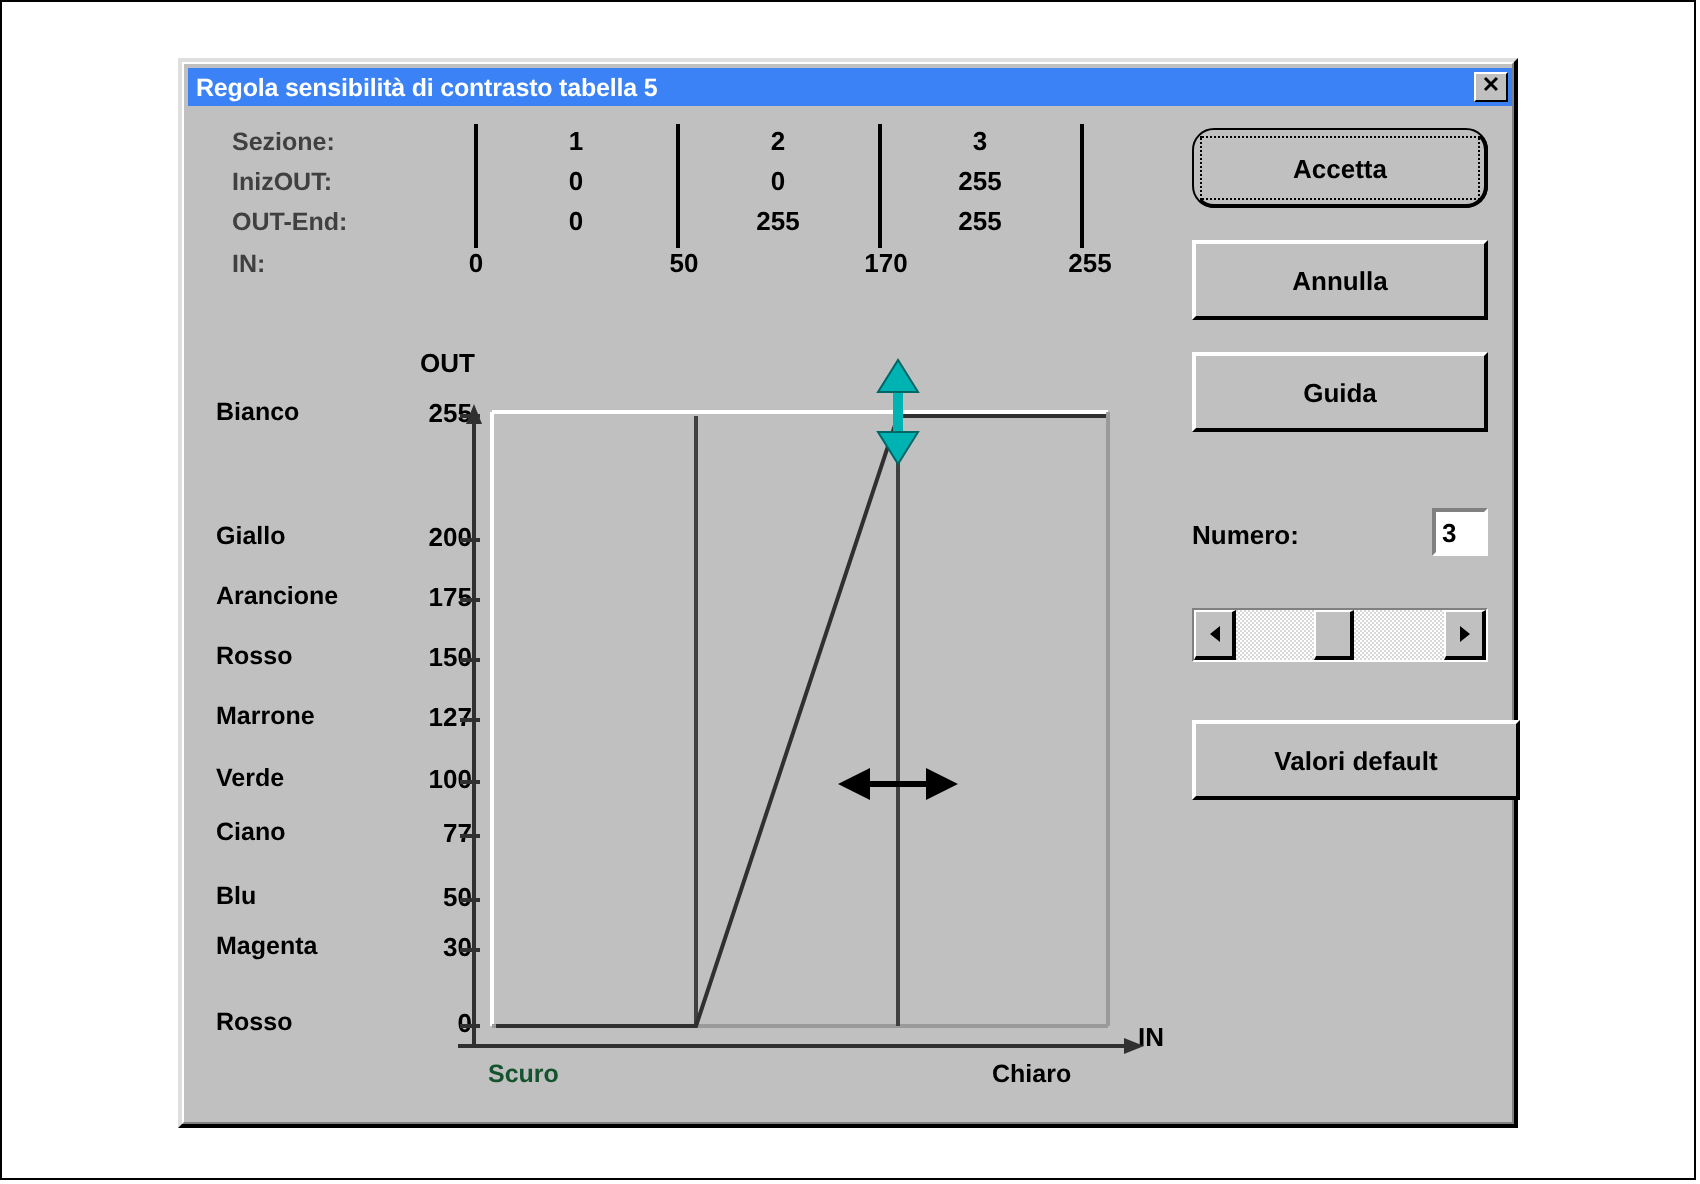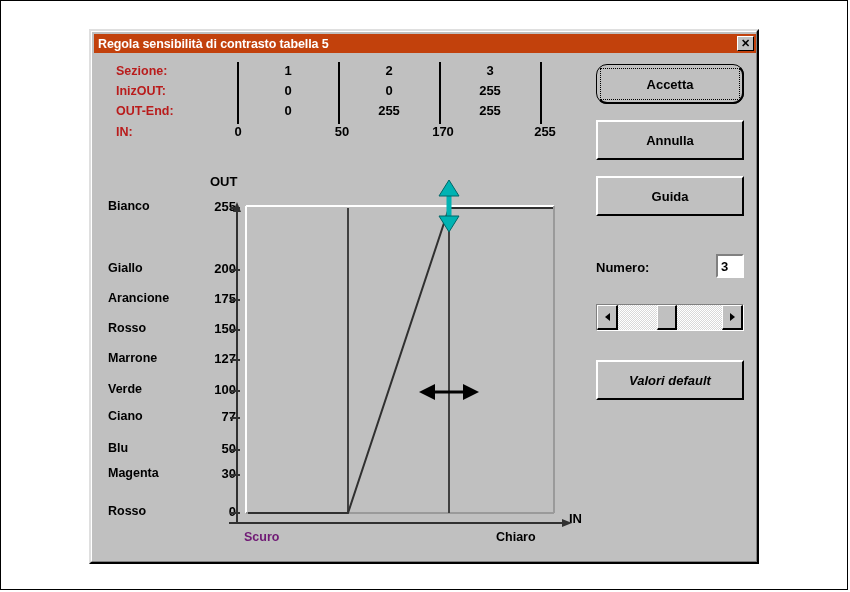--- a/index.html
+++ b/index.html
@@ -44,21 +44,21 @@
     border-left: 1px solid #ffffff;
     border-right: 1px solid #808080;
     border-bottom: 1px solid #808080;
     box-sizing: border-box;
   }
   #titlebar {
     position: absolute;
     left: 2px; top: 2px;
     width: 662px;
     height: 19px;
-    background: #c2410c;
+    background: #3b82f6;
     display: flex;
     align-items: center;
     padding: 0 2px 0 4px;
     box-sizing: border-box;
   }
   #title-text {
     color: #ffffff;
     font-size: 12.5px;
     font-weight: bold;
     letter-spacing: -0.1px;
@@ -92,21 +92,21 @@
     left: 0px;
     top: 28px;
     width: 500px;
     height: 95px;
   }
   .row-label {
     position: absolute;
     left: 24px;
     font-size: 12.5px;
     font-weight: bold;
-    color: #b91c1c;
+    color: #404040;
     white-space: nowrap;
   }
   .sep {
     position: absolute;
     width: 2px;
     background: #000000;
   }
   .cellval {
     position: absolute;
     font-size: 13px;
@@ -166,21 +166,21 @@
     font-size: 13px;
     font-weight: bold;
     color: #000000;
   }
   #scuro-label {
     position: absolute;
     left: 152px;
     top: 498px;
     font-size: 12.5px;
     font-weight: bold;
-    color: #701a75;
+    color: #14532d;
   }
   #chiaro-label {
     position: absolute;
     left: 404px;
     top: 498px;
     font-size: 12.5px;
     font-weight: bold;
     color: #000000;
   }
 
@@ -216,21 +216,21 @@
     border-radius: 11px;
   }
   #btn-accetta .focus-ring {
     position: absolute;
     left: 2px; top: 2px; right: 2px; bottom: 2px;
     border: 1px dotted #000000;
     box-sizing: border-box;
   }
   #btn-annulla { left: 504px; top: 88px; width: 148px; height: 40px; }
   #btn-guida   { left: 504px; top: 144px; width: 148px; height: 40px; }
-  #btn-default { left: 504px; top: 328px; width: 148px; height: 40px; font-style: italic; }
+  #btn-default { left: 504px; top: 328px; width: 164px; height: 40px; }
 
   #numero-label {
     position: absolute;
     left: 504px;
     top: 228px;
     font-size: 13px;
     font-weight: bold;
     color: #000000;
   }
   #numero-box {

